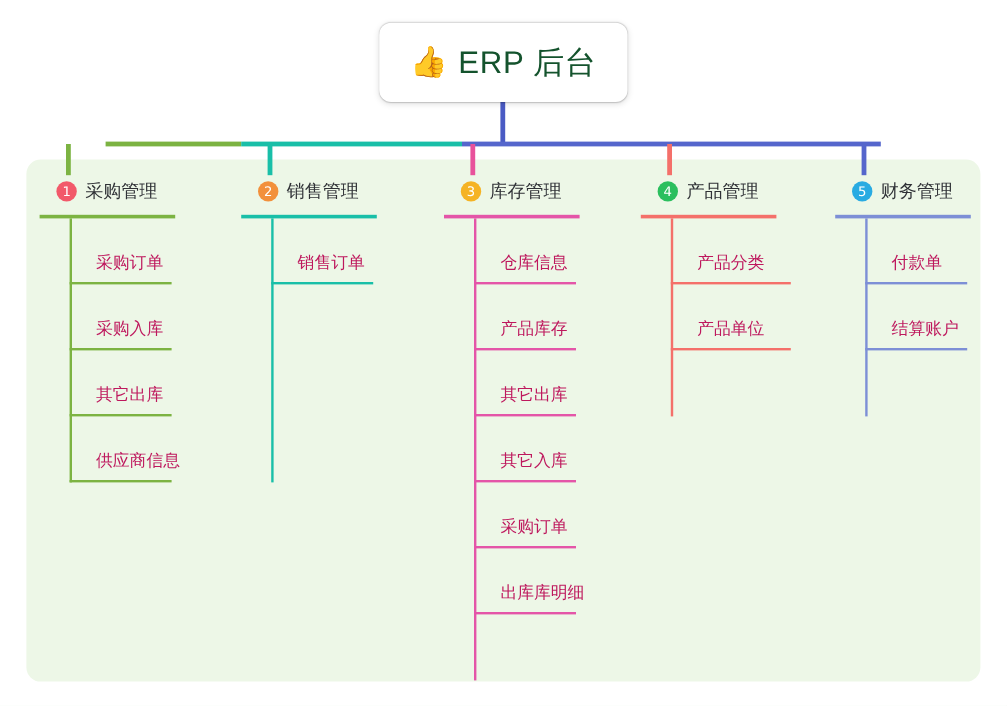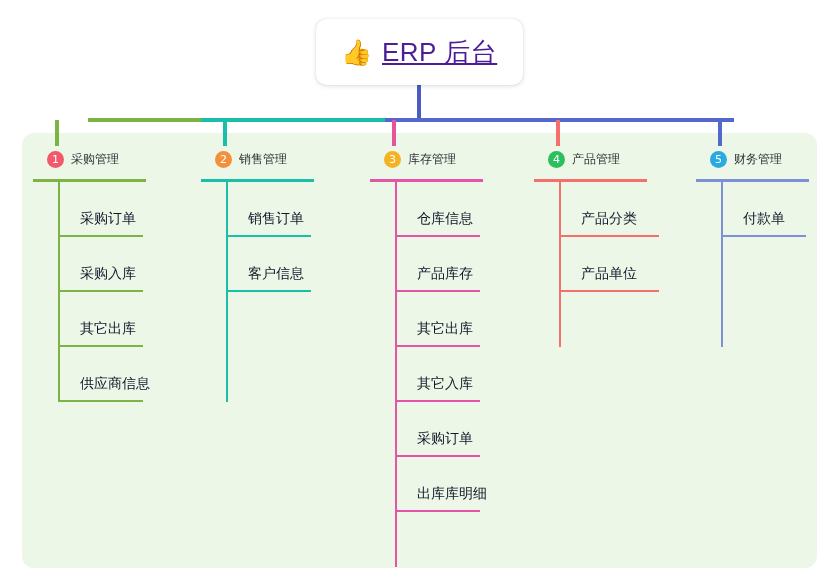--- a/index.html
+++ b/index.html
@@ -31,24 +31,23 @@
     gap: 9px;
     z-index: 5;
   }
   #root-node .thumb {
     font-size: 25px;
     line-height: 1;
     color: #F5C141;
   }
   #root-node .root-title {
     font-size: 26px;
-    color: #4c1d95;
+    color: #14532d;
     letter-spacing: 0.5px;
     white-space: nowrap;
-    text-decoration: underline;
   }
 
   
   .conn {
     position: absolute;
     z-index: 2;
   }
   #root-stem {
     left: 417px;
     top: 85px;
@@ -99,21 +98,21 @@
     height: 17px;
     border-radius: 50%;
     color: #ffffff;
     font-size: 11px;
     line-height: 17px;
     text-align: center;
     flex: 0 0 auto;
     font-family: "DejaVu Sans", sans-serif;
   }
   .col-title {
-    font-size: 12px;
+    font-size: 15px;
     color: #2f3136;
     white-space: nowrap;
   }
   .col-rule {
     height: 3px;
     margin-top: 7px;
   }
 
   
   .children {
@@ -130,21 +129,21 @@
   .child {
     position: relative;
     height: 55px;
     box-sizing: border-box;
   }
   .child-label {
     position: absolute;
     left: 22px;
     bottom: 9px;
     font-size: 14px;
-    color: #0f172a;
+    color: #be185d;
     white-space: nowrap;
   }
   .child-rule {
     position: absolute;
     left: 0;
     bottom: 0;
     height: 2px;
   }
 </style>
 </head>
@@ -203,24 +202,20 @@
         <span class="badge" style="background: rgb(242, 144, 59);">2</span>
         <span class="col-title">销售管理</span>
       </div>
       <div class="col-rule" style="width: 113px; background: rgb(25, 191, 168);"></div>
       <div class="children">
         <div class="spine" style="background: rgb(25, 191, 168); height: 220px;"></div>
         <div class="child">
           <span class="child-label">销售订单</span>
           <div class="child-rule" style="width: 85px; background: rgb(25, 191, 168);"></div>
         </div>
-        <div class="child">
-          <span class="child-label">客户信息</span>
-          <div class="child-rule" style="width: 85px; background: rgb(25, 191, 168);"></div>
-        </div>
       </div>
     </div>
     <div class="column" style="left: 370px; top: 146px;">
       <div class="col-header">
         <span class="badge" style="background: rgb(245, 179, 36);">3</span>
         <span class="col-title">库存管理</span>
       </div>
       <div class="col-rule" style="width: 113px; background: rgb(228, 85, 168);"></div>
       <div class="children">
         <div class="spine" style="background: rgb(228, 85, 168); height: 385px;"></div>
@@ -273,15 +268,19 @@
         <span class="badge" style="background: rgb(41, 171, 226);">5</span>
         <span class="col-title">财务管理</span>
       </div>
       <div class="col-rule" style="width: 113px; background: rgb(125, 143, 214);"></div>
       <div class="children">
         <div class="spine" style="background: rgb(125, 143, 214); height: 165px;"></div>
         <div class="child">
           <span class="child-label">付款单</span>
           <div class="child-rule" style="width: 85px; background: rgb(125, 143, 214);"></div>
         </div>
+        <div class="child">
+          <span class="child-label">结算账户</span>
+          <div class="child-rule" style="width: 85px; background: rgb(125, 143, 214);"></div>
+        </div>
       </div>
     </div>
   </div>
 
 </body></html>

